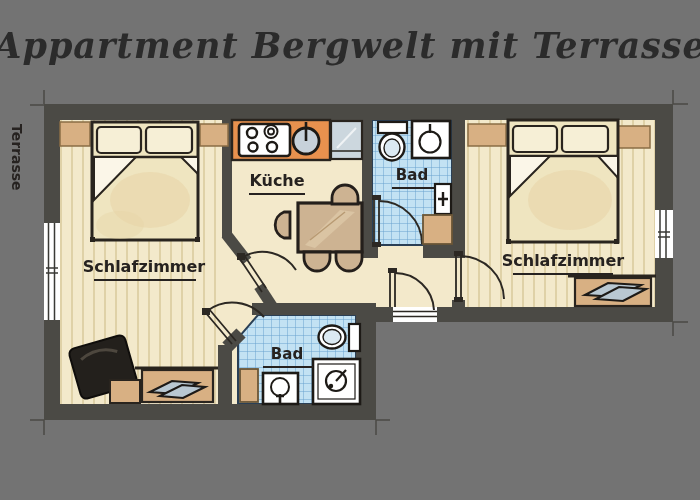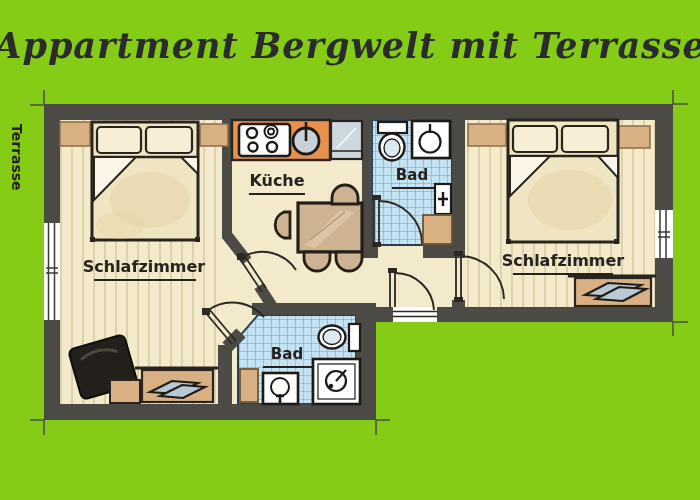--- a/index.html
+++ b/index.html
@@ -1,16 +1,16 @@
 <!DOCTYPE html>
 <html><head>
 <meta charset="utf-8">
 <style>
   html,body{margin:0;padding:0;background:#ffffff;}
-  .page{position:relative;width:700px;height:500px;background:#84cc16;overflow:hidden;
+  .page{position:relative;width:700px;height:500px;background:#737373;overflow:hidden;
         font-family:"DejaVu Sans",sans-serif;}
   svg{display:block;}
   .title-text{font-family:"DejaVu Serif",serif;font-style:italic;font-weight:bold;
               font-size:35px;fill:#2b2b2b;letter-spacing:1px;}
   .room-label{font-family:"DejaVu Sans",sans-serif;font-weight:bold;fill:#262220;}
   .lbl16{font-size:16px;}
   .lbl15{font-size:15px;}
   .lbl14{font-size:14px;}
 </style>
 </head>

